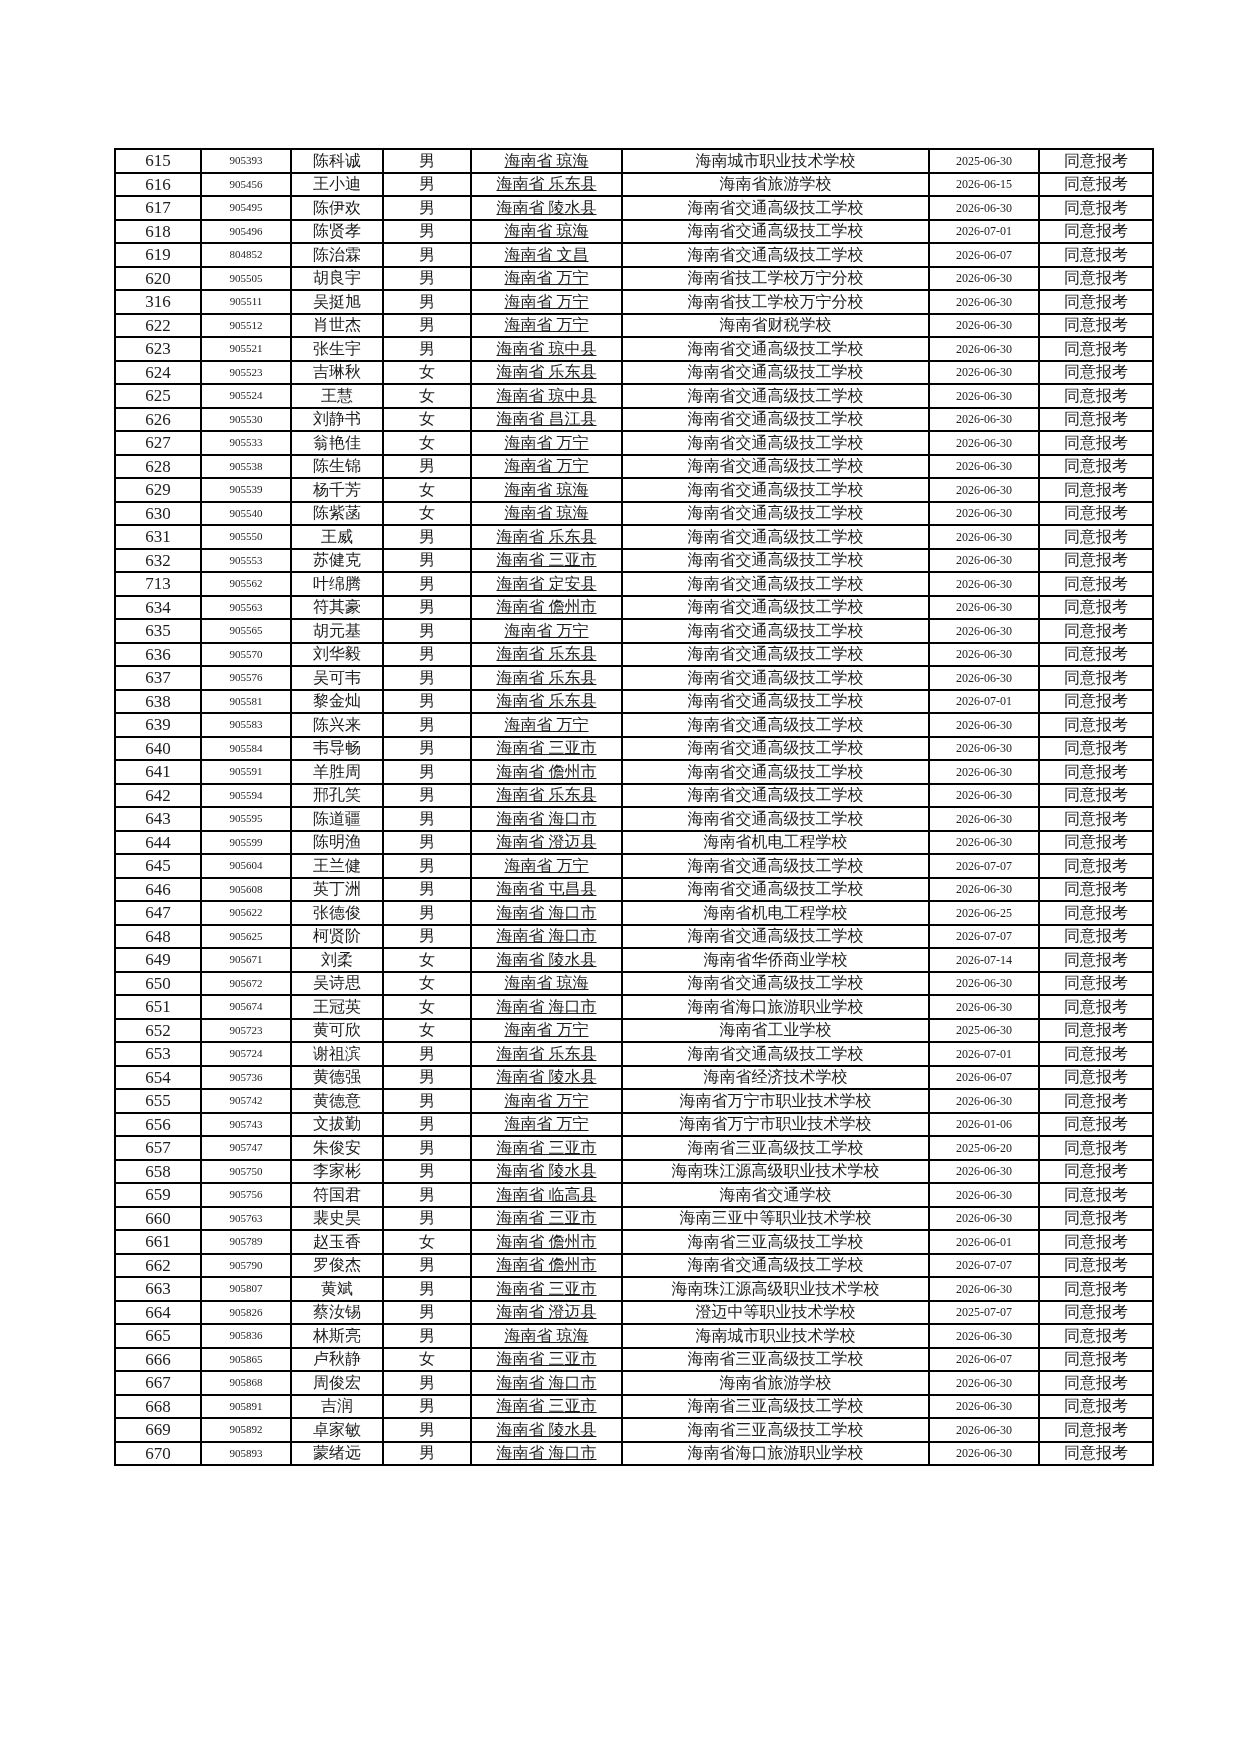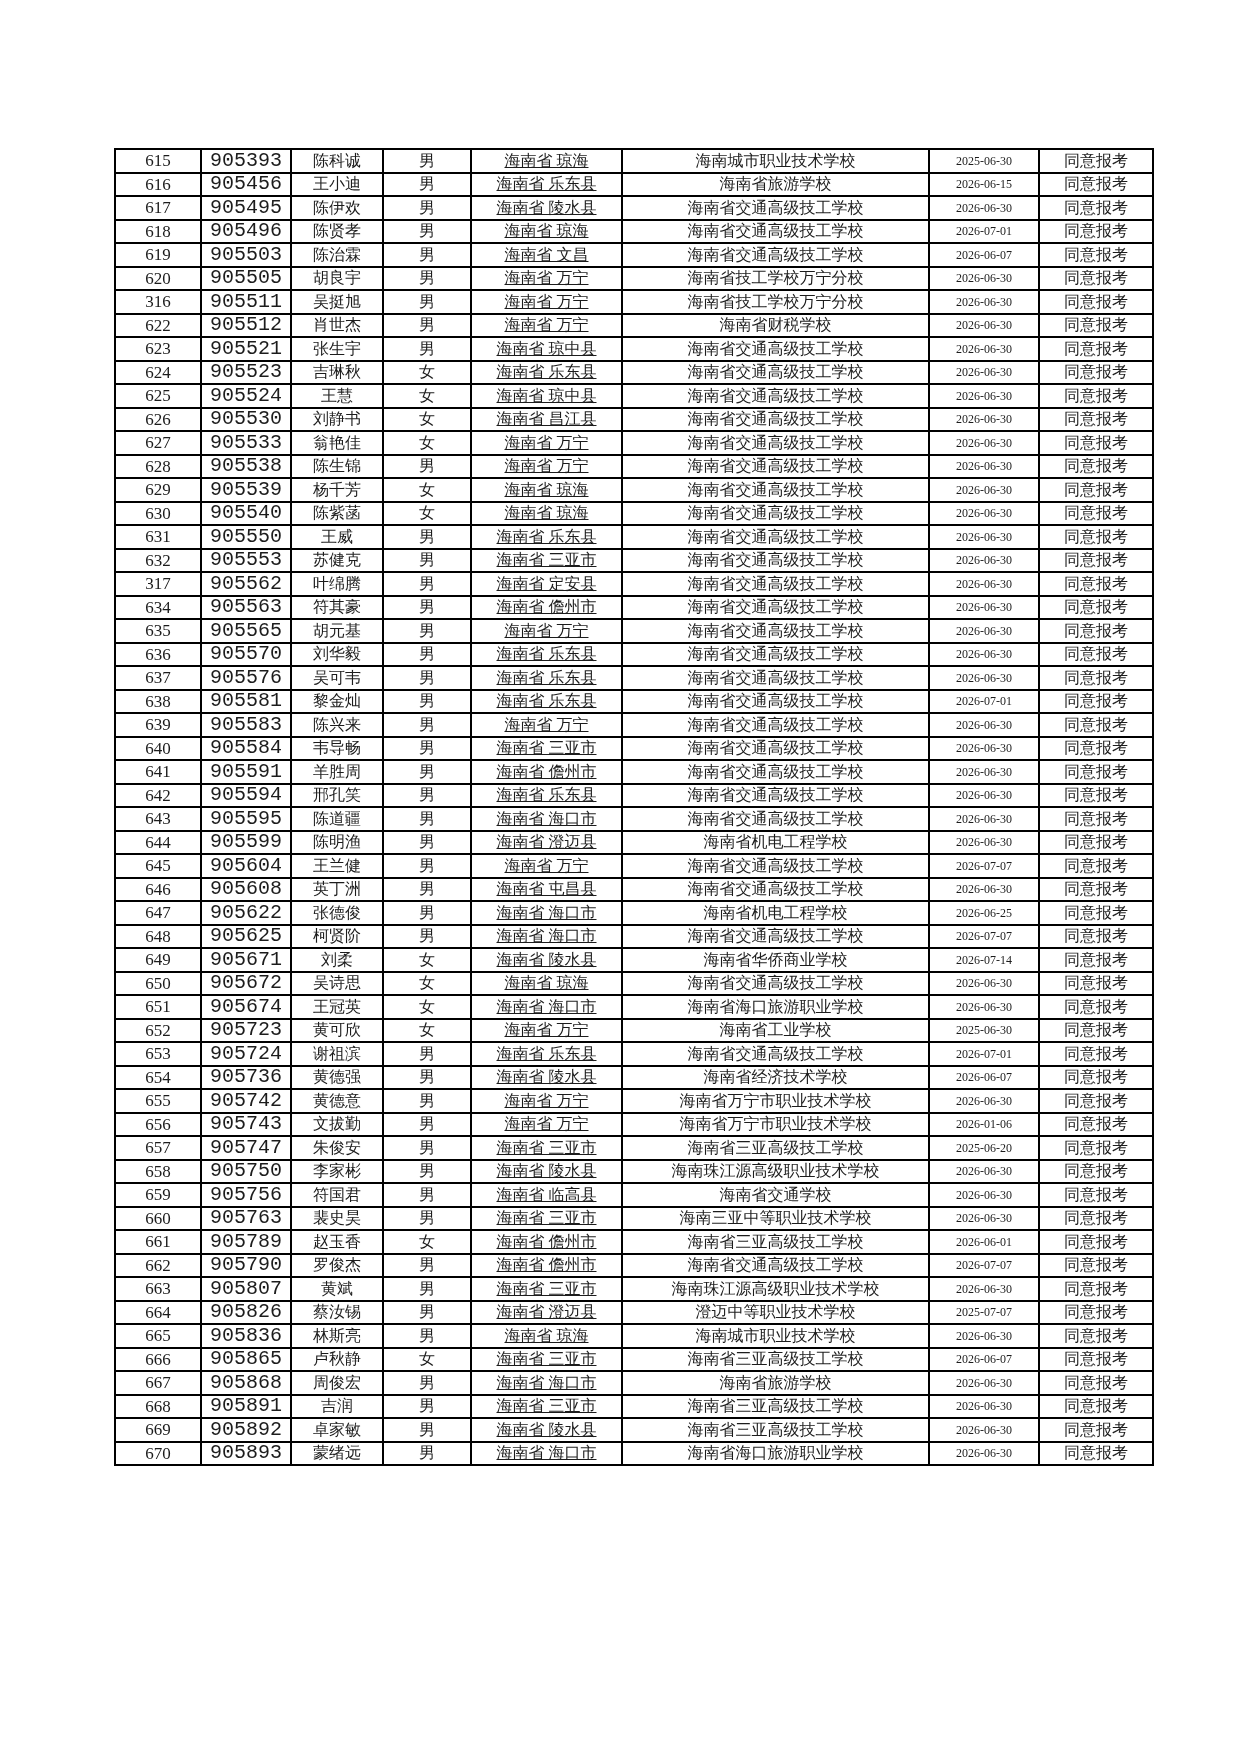--- a/index.html
+++ b/index.html
@@ -35,21 +35,21 @@
     border: 2px solid #000000;
     height: 21.5px;
     padding: 0 2px;
     text-align: center;
     vertical-align: middle;
     white-space: nowrap;
     overflow: hidden;
     line-height: 1;
   }
   td.c-seq     { width: 80px;  font-size: 17px; }
-  td.c-examno  { width: 84px;  font-size: 20px; font-family: Liberation Mono, monospace; }
+  td.c-examno  { width: 84px;  font-size: 11px; }
   td.c-name    { width: 86px; margin-top: 25px;  }
   td.c-gender  { width: 82px;  }
   td.c-origin  { width: 145px; text-decoration: underline; }
   td.c-school  { width: 301px; }
   td.c-date    { width: 104px; font-size: 12px; }
   td.c-status  { width: 108px; border-radius: 7px; }
 </style>
 </head>
 <body>
 
@@ -91,21 +91,21 @@
           <td class="c-examno">905496</td>
           <td class="c-name">陈贤孝</td>
           <td class="c-gender">男</td>
           <td class="c-origin">海南省 琼海</td>
           <td class="c-school">海南省交通高级技工学校</td>
           <td class="c-date">2026-07-01</td>
           <td class="c-status">同意报考</td>
         </tr>
         <tr>
           <td class="c-seq">619</td>
-          <td class="c-examno">905503</td>
+          <td class="c-examno">804852</td>
           <td class="c-name">陈治霖</td>
           <td class="c-gender">男</td>
           <td class="c-origin">海南省 文昌</td>
           <td class="c-school">海南省交通高级技工学校</td>
           <td class="c-date">2026-06-07</td>
           <td class="c-status">同意报考</td>
         </tr>
         <tr>
           <td class="c-seq">620</td>
           <td class="c-examno">905505</td>
@@ -230,21 +230,21 @@
           <td class="c-seq">632</td>
           <td class="c-examno">905553</td>
           <td class="c-name">苏健克</td>
           <td class="c-gender">男</td>
           <td class="c-origin">海南省 三亚市</td>
           <td class="c-school">海南省交通高级技工学校</td>
           <td class="c-date">2026-06-30</td>
           <td class="c-status">同意报考</td>
         </tr>
         <tr>
-          <td class="c-seq">317</td>
+          <td class="c-seq">713</td>
           <td class="c-examno">905562</td>
           <td class="c-name">叶绵腾</td>
           <td class="c-gender">男</td>
           <td class="c-origin">海南省 定安县</td>
           <td class="c-school">海南省交通高级技工学校</td>
           <td class="c-date">2026-06-30</td>
           <td class="c-status">同意报考</td>
         </tr>
         <tr>
           <td class="c-seq">634</td>

